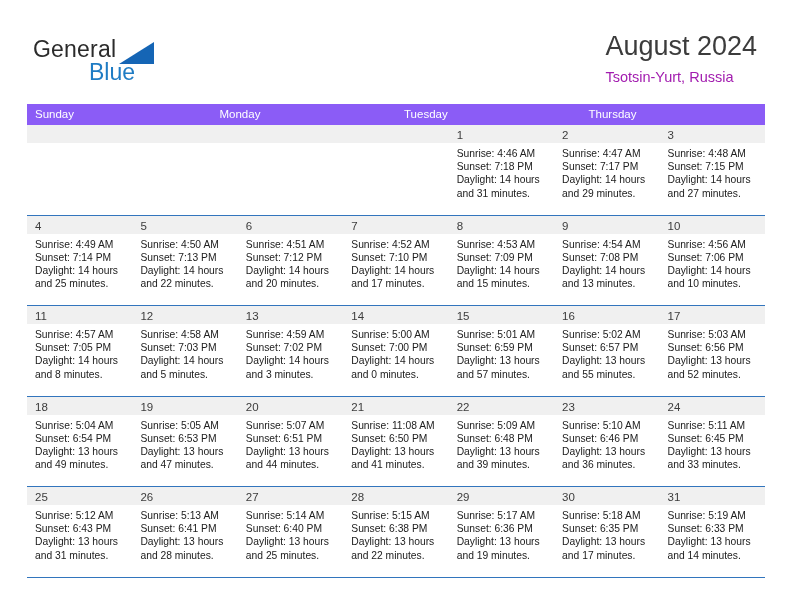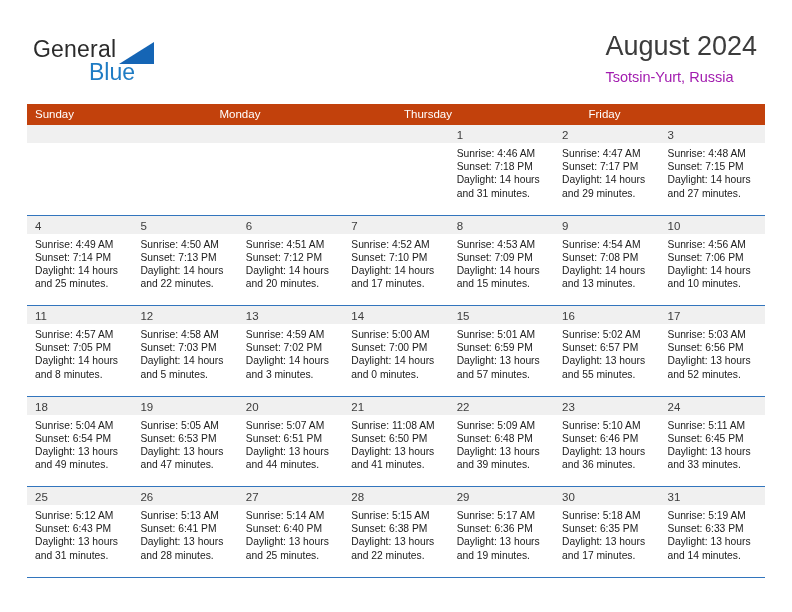--- a/index.html
+++ b/index.html
@@ -85,21 +85,21 @@
 
   
   .calendar {
     position: absolute;
     left: 27px;
     top: 104px;
     width: 738px;
   }
   .dow-row {
     display: flex;
-    background: #c2410c;
+    background: #8b5cf6;
     height: 21px;
   }
   .dow {
     flex: 1 1 0;
     color: #ffffff;
     font-size: 11.5px;
     line-height: 21px;
     padding-left: 8px;
     box-sizing: border-box;
     white-space: nowrap;
@@ -156,22 +156,22 @@
     <div class="title-block">
       <div class="cal-title">August 2024</div>
       <div class="cal-subtitle">Tsotsin-Yurt, Russia</div>
     </div>
   </div>
 
   <div class="calendar">
     <div class="dow-row">
       <div class="dow">Sunday</div>
       <div class="dow">Monday</div>
+      <div class="dow">Tuesday</div>
       <div class="dow">Thursday</div>
-      <div class="dow">Friday</div>
     </div>
     <div id="weeks-container">
         <div class="week">
           <div class="cell empty">
             <div class="datebar"><span class="daynum"></span></div>
           </div>
           <div class="cell empty">
             <div class="datebar"><span class="daynum"></span></div>
           </div>
           <div class="cell empty">

